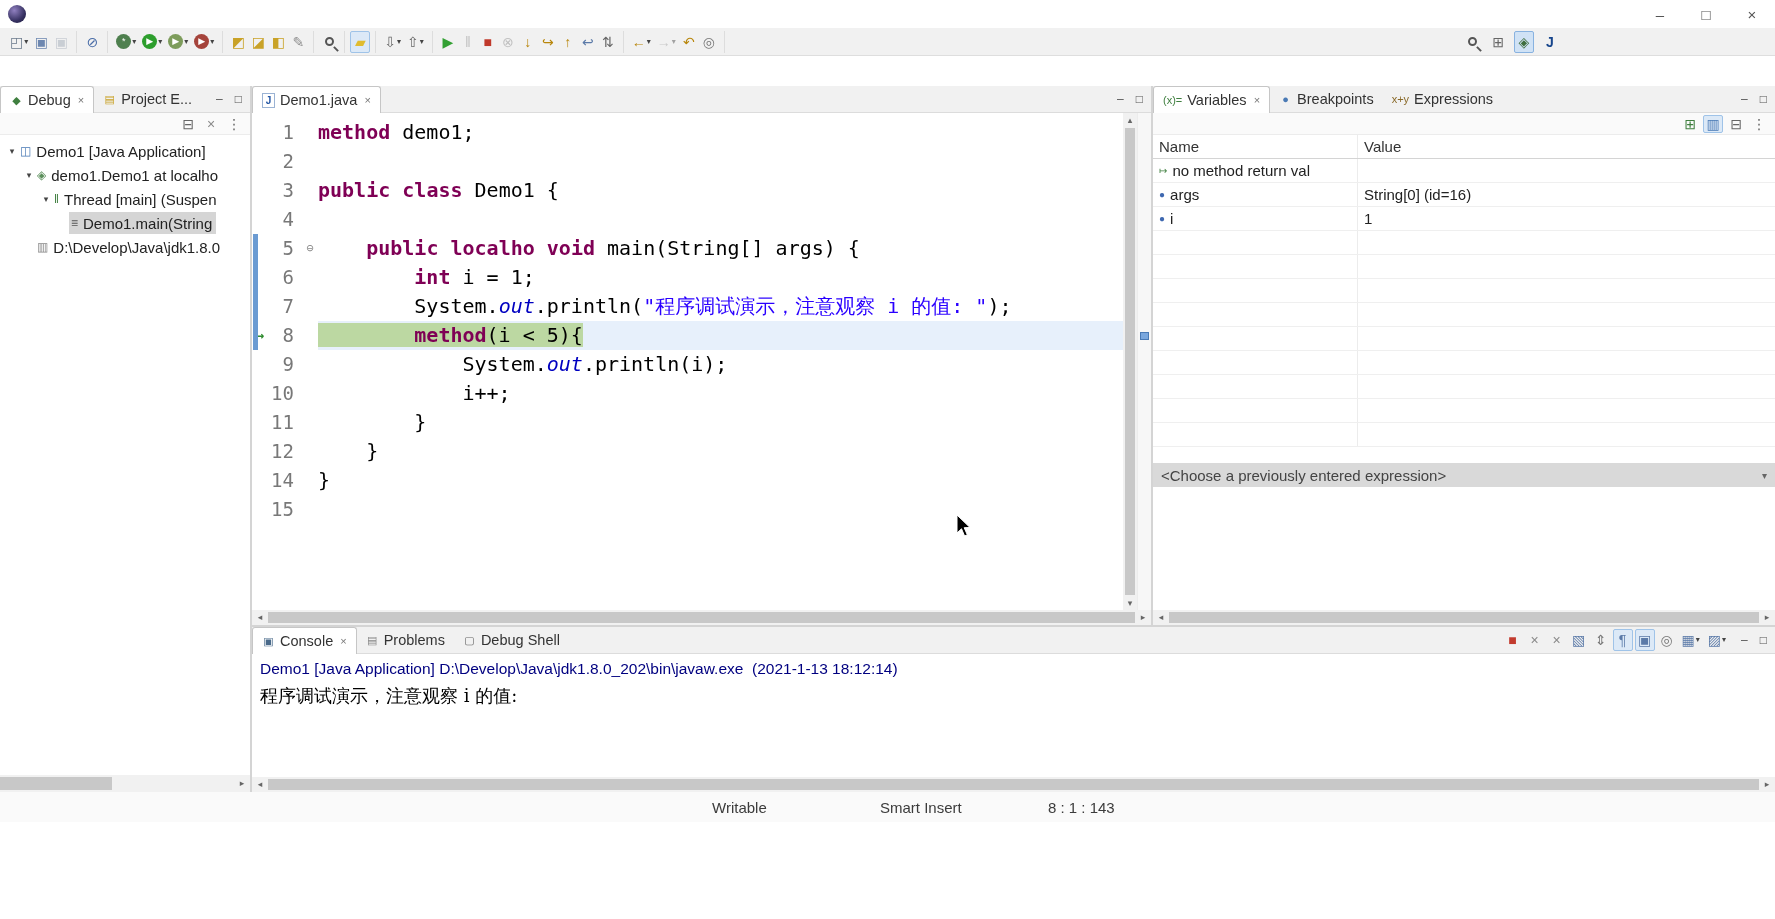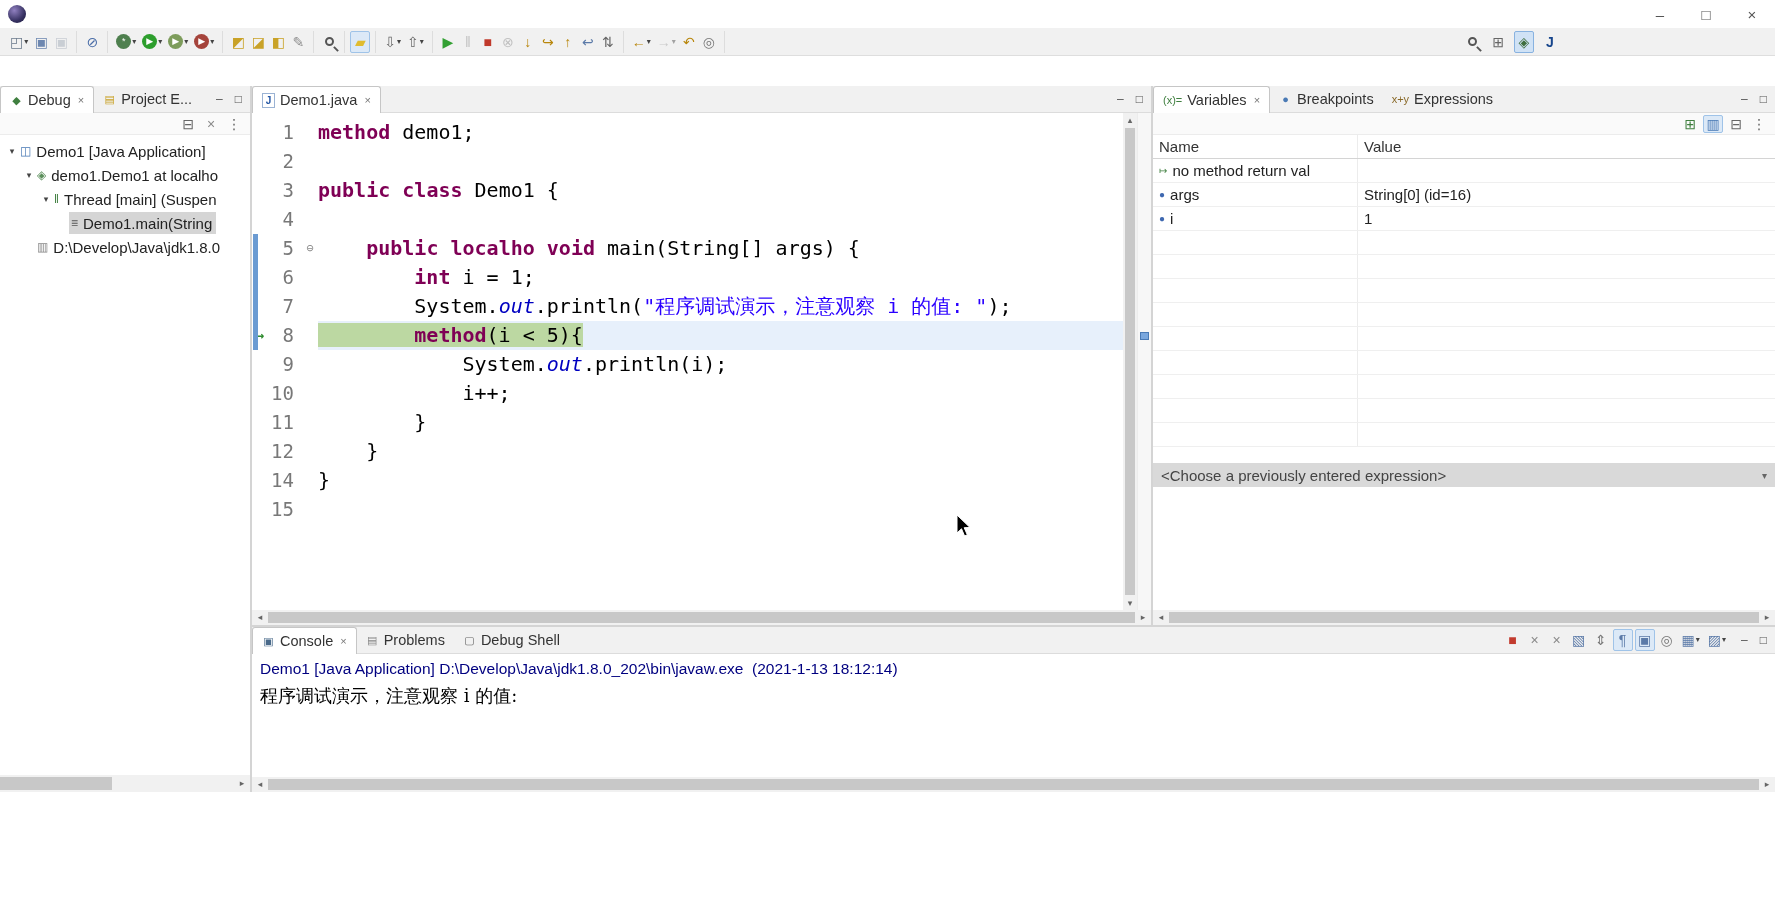--- a/index.html
+++ b/index.html
@@ -657,20 +657,25 @@
         </div>
         <div class="hscrollbar console-hscroll">
           <span class="sb-arrow">◂</span>
           <span class="sb-thumb-h"></span>
           <span class="sb-arrow">▸</span>
         </div>
       </div>
     </div>
   </div>
 
+  <div class="statusbar">
+    <span class="st-field st-writable">Writable</span>
+    <span class="st-field st-insert">Smart Insert</span>
+    <span class="st-field st-pos">8 : 1 : 143</span>
+  </div>
 
   <div class="cursor">
     <svg width="16" height="24" viewBox="0 0 16 24">
       <polygon points="1,1 1,19 5.5,14.8 8.6,22 11.3,20.8 8.2,13.7 14,13.5" fill="#000" stroke="#fff" stroke-width="1"></polygon>
     </svg>
   </div>
 
 </div>
 
 </body></html>

